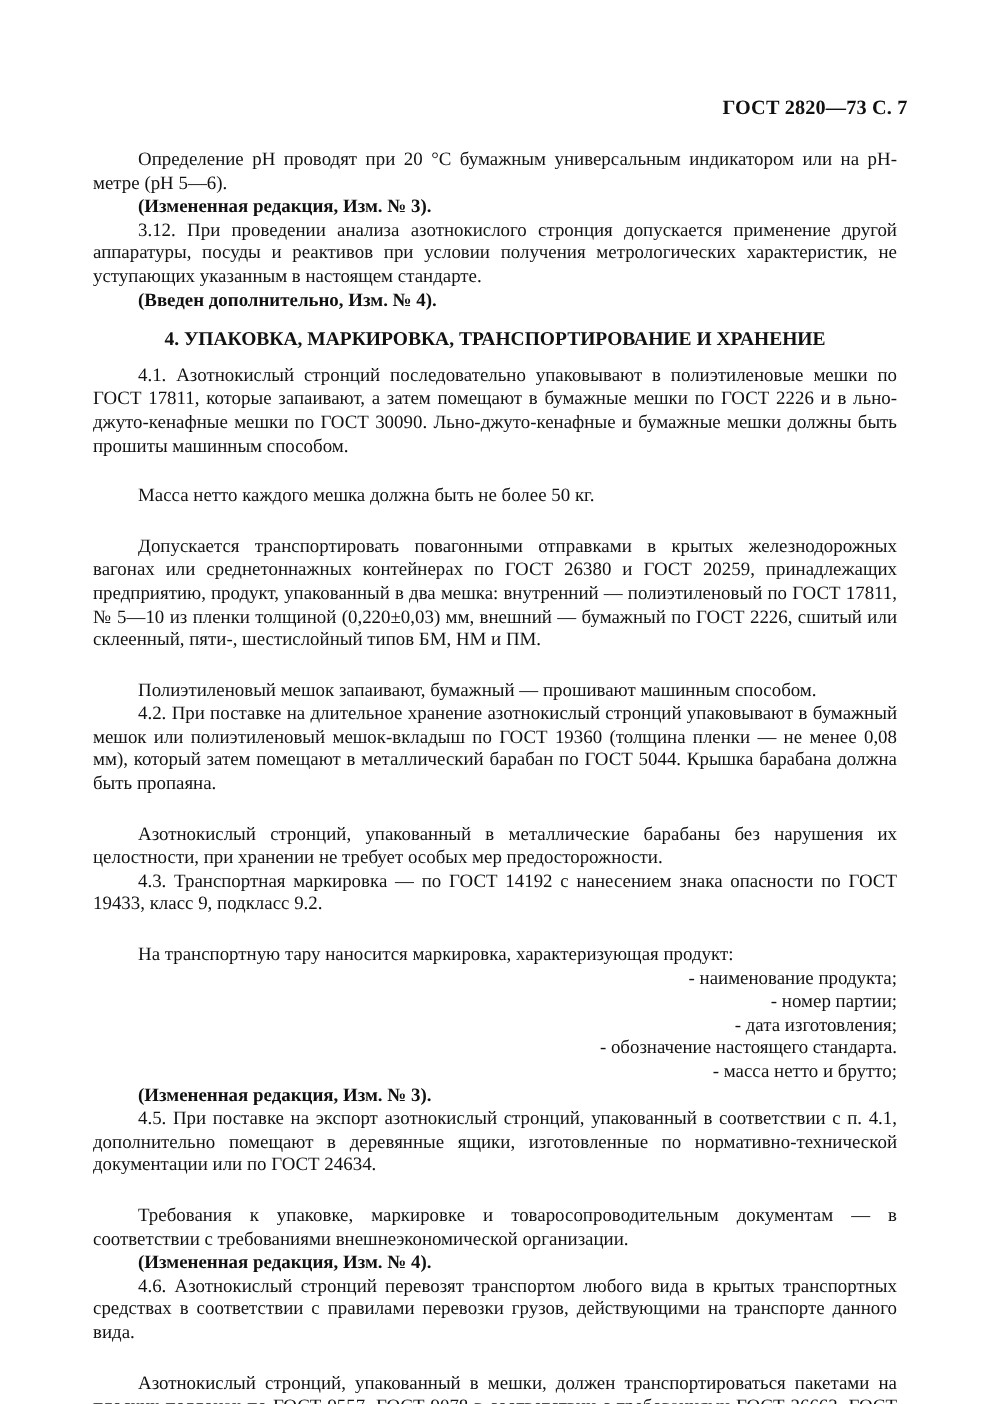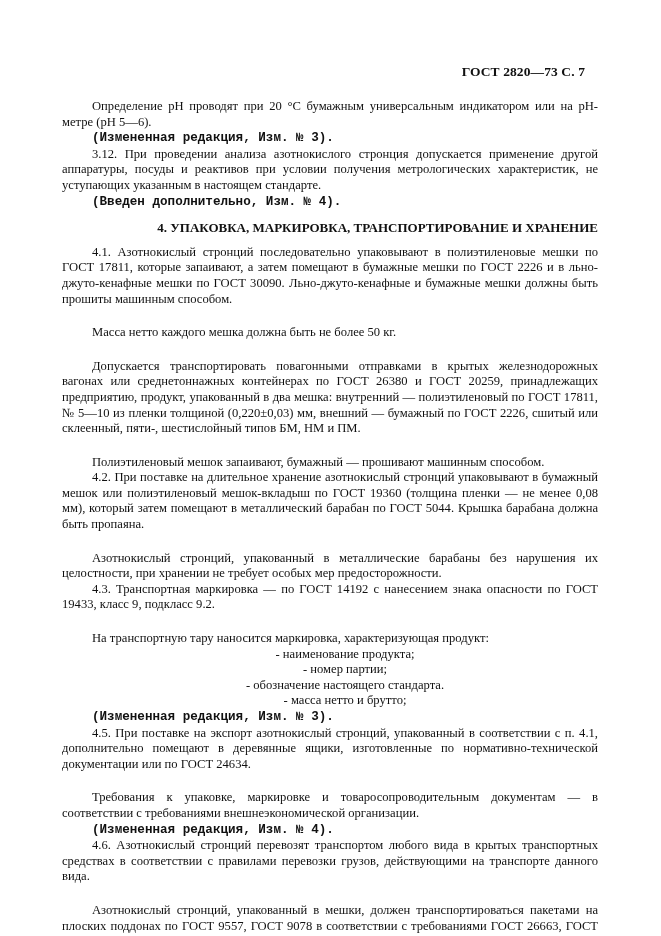--- a/index.html
+++ b/index.html
@@ -11,48 +11,48 @@
     width: 661px;
     height: 936px;
     position: relative;
     overflow: hidden;
     font-family: "Liberation Serif", "DejaVu Serif", serif;
     color: #111111;
   }
   .page-header {
     position: absolute;
     top: 64px;
-    right: 76px;
+    right: 56px;
     font-weight: bold;
     font-size: 13.5px;
     letter-spacing: 0.1px;
   }
   .content {
     position: absolute;
     top: 99px;
     left: 62px;
     width: 536px;
     font-size: 12.6px;
     line-height: 15.6px;
   }
   .p {
     margin: 0;
     text-align: justify;
     text-indent: 30px;
   }
   .p.gap { margin-top: 18px; }
-  .p.list { text-align: center; }
+  .p.list { text-align: right; }
   .section-heading {
     margin: 10px 0 9px 0;
-    text-align: right;
+    text-align: center;
     font-weight: bold;
     font-size: 13px;
     text-indent: 0;
   }
-  .b { font-weight: bold; font-family: Liberation Mono, monospace; }
+  .b { font-weight: bold; }
   .i { font-style: italic; }
   sup { font-size: 7px; line-height: 0; vertical-align: 5px; }
 </style>
 </head>
 <body>
 
 <div class="page-header">ГОСТ 2820—73 С. 7</div>
 
 <div class="content" id="doc-content">
     <p class="p"><span>Определение рН проводят при 20 °С бумажным универсальным индикатором или на рН-метре (рН 5—6).</span></p>
@@ -63,20 +63,21 @@
     <p class="p"><span>4.1. Азотнокислый стронций последовательно упаковывают в полиэтиленовые мешки по ГОСТ 17811, которые запаивают, а затем помещают в бумажные мешки по ГОСТ 2226 и в льно-джуто-кенафные мешки по ГОСТ 30090. Льно-джуто-кенафные и бумажные мешки должны быть прошиты машинным способом.</span></p>
     <p class="p gap"><span>Масса нетто каждого мешка должна быть не более 50 кг.</span></p>
     <p class="p gap"><span>Допускается транспортировать повагонными отправками в крытых железнодорожных вагонах или среднетоннажных контейнерах по ГОСТ 26380 и ГОСТ 20259, принадлежащих предприятию, продукт, упакованный в два мешка: внутренний — полиэтиленовый по ГОСТ 17811, № 5—10 из пленки толщиной (0,220±0,03) мм, внешний — бумажный по ГОСТ 2226, сшитый или склеенный, пяти-, шестислойный типов БМ, НМ и ПМ.</span></p>
     <p class="p gap"><span>Полиэтиленовый мешок запаивают, бумажный — прошивают машинным способом.</span></p>
     <p class="p"><span>4.2. При поставке на длительное хранение азотнокислый стронций упаковывают в бумажный мешок или полиэтиленовый мешок-вкладыш по ГОСТ 19360 (толщина пленки — не менее 0,08 мм), который затем помещают в металлический барабан по ГОСТ 5044. Крышка барабана должна быть пропаяна.</span></p>
     <p class="p gap"><span>Азотнокислый стронций, упакованный в металлические барабаны без нарушения их целостности, при хранении не требует особых мер предосторожности.</span></p>
     <p class="p"><span>4.3. Транспортная маркировка — по ГОСТ 14192 с нанесением знака опасности по ГОСТ 19433, класс 9, подкласс 9.2.</span></p>
     <p class="p gap"><span>На транспортную тару наносится маркировка, характеризующая продукт:</span></p>
     <p class="p list">- наименование продукта;</p>
     <p class="p list">- номер партии;</p>
+    <p class="p list">- дата изготовления;</p>
     <p class="p list">- обозначение настоящего стандарта.</p>
     <p class="p list">- масса нетто и брутто;</p>
     <p class="p"><span class="b">(Измененная редакция, Изм. № 3).</span></p>
     <p class="p"><span>4.5. При поставке на экспорт азотнокислый стронций, упакованный в соответствии с п. 4.1, дополнительно помещают в деревянные ящики, изготовленные по нормативно-технической документации или по ГОСТ 24634.</span></p>
     <p class="p gap"><span>Требования к упаковке, маркировке и товаросопроводительным документам — в соответствии с требованиями внешнеэкономической организации.</span></p>
     <p class="p"><span class="b">(Измененная редакция, Изм. № 4).</span></p>
     <p class="p"><span>4.6. Азотнокислый стронций перевозят транспортом любого вида в крытых транспортных средствах в соответствии с правилами перевозки грузов, действующими на транспорте данного вида.</span></p>
     <p class="p gap"><span>Азотнокислый стронций, упакованный в мешки, должен транспортироваться пакетами на плоских поддонах по ГОСТ 9557, ГОСТ 9078 в соответствии с требованиями ГОСТ 26663, ГОСТ 21650 и ГОСТ 24597.</span></p>
   </div>
 

